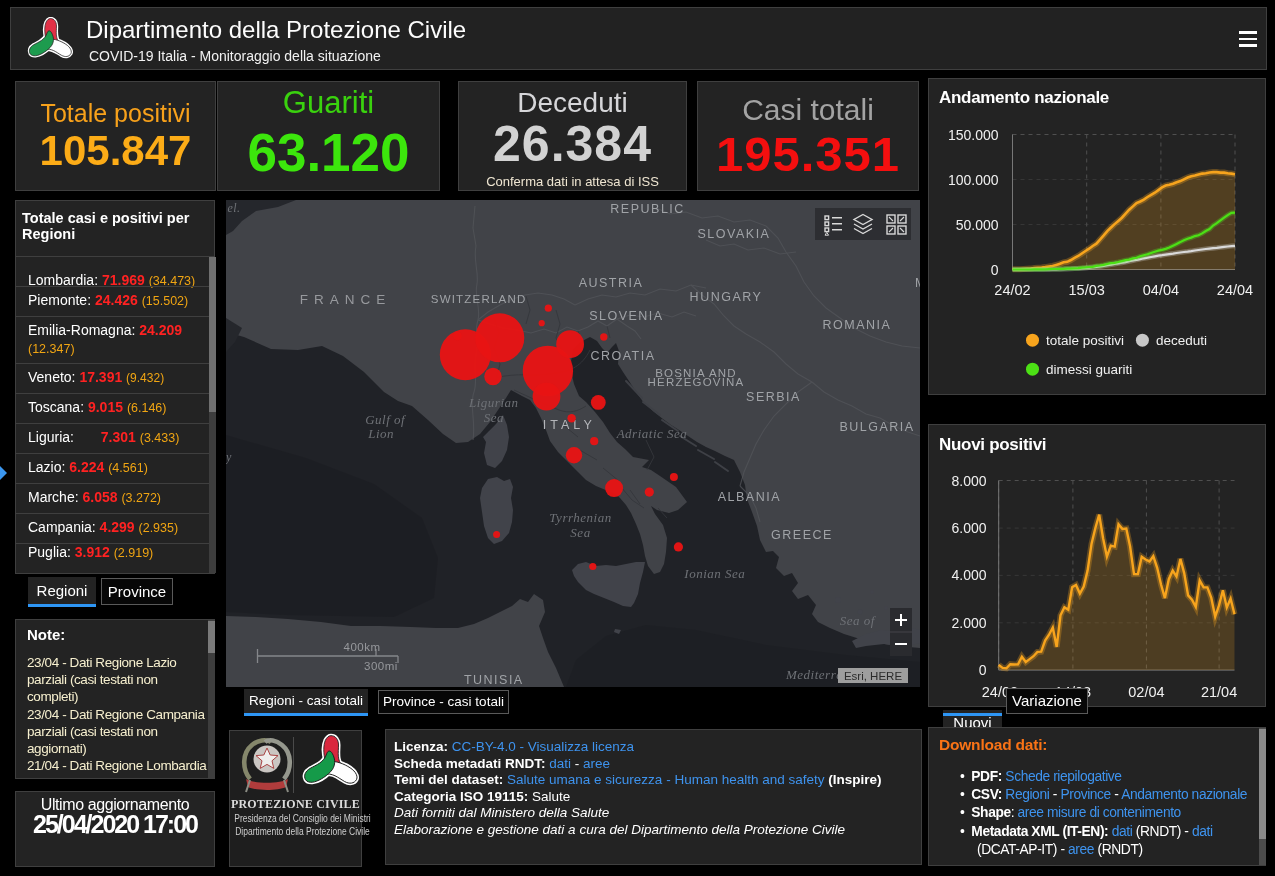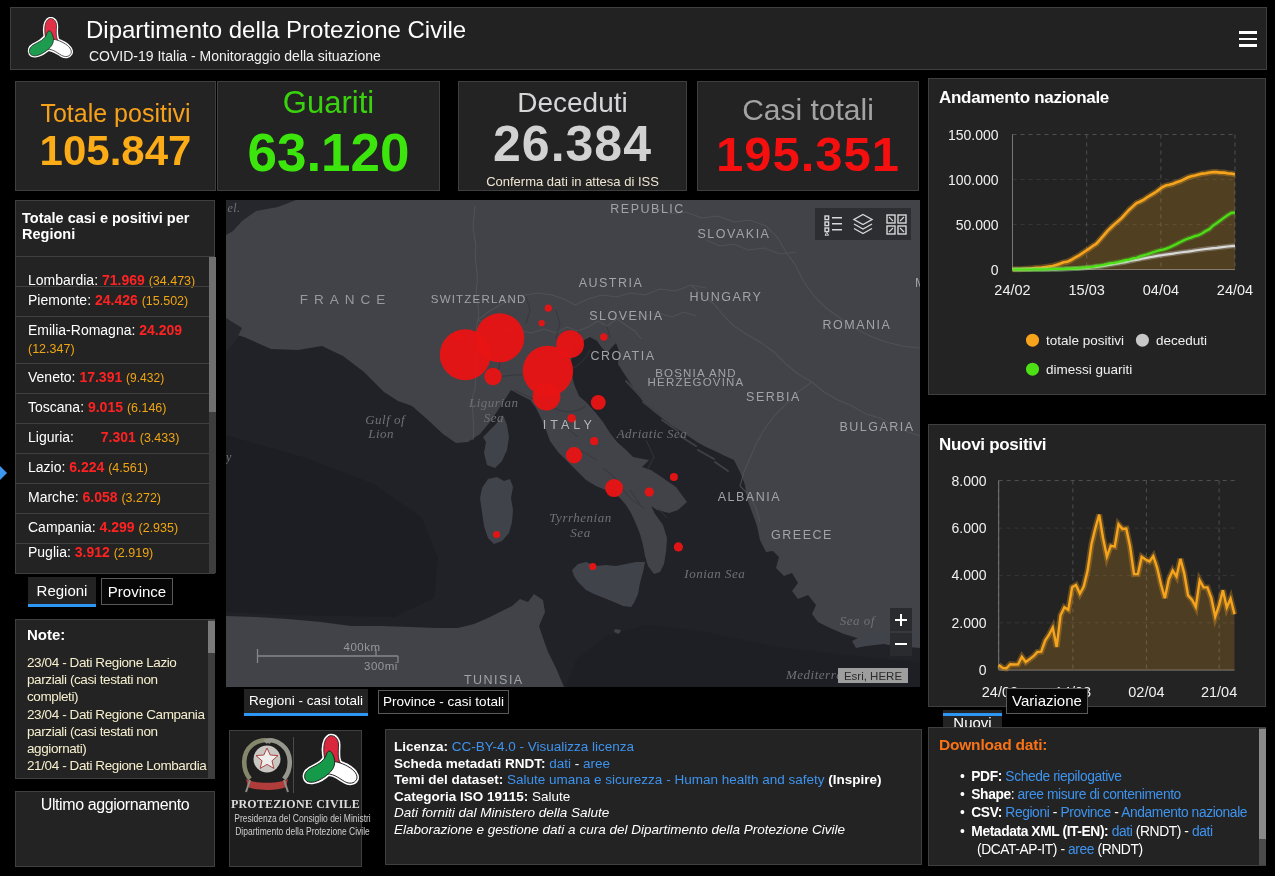--- a/index.html
+++ b/index.html
@@ -104,20 +104,21 @@
 <div class="bar" style="left:28px;top:604px;width:68px;"></div>
 <div class="tab tabI" style="left:101px;top:578px;width:72px;height:27px;line-height:25px;">Province</div>
 <div class="p" style="left:15px;top:619px;width:200px;height:160px;">
 <div class="abs" style="left:11px;top:6px;font-size:15px;font-weight:bold;color:#fff;">Note:</div>
 <div class="abs" style="left:11px;top:34px;width:184px;font-size:13.5px;line-height:17.2px;color:#f7f0cf;white-space:nowrap;letter-spacing:-0.4px;">23/04 - Dati Regione Lazio<br>parziali (casi testati non<br>completi)<br>23/04 - Dati Regione Campania<br>parziali (casi testati non<br>aggiornati)<br>21/04 - Dati Regione Lombardia</div>
 <div class="abs" style="left:192px;top:0px;width:7px;height:158px;background:#3d3d3d;"></div>
 <div class="abs" style="left:192px;top:1px;width:7px;height:32px;background:#7a7a7a;"></div>
 </div>
 <div class="p" style="left:15px;top:791px;width:200px;height:76px;">
 <div class="abs ctr" style="top:4px;font-size:16px;letter-spacing:-0.4px;color:#fff;">Ultimo aggiornamento</div>
+<div class="abs ctr" style="top:18px;font-size:25px;font-weight:bold;color:#fff;letter-spacing:-2px;">25/04/2020 17:00</div>
 </div>
 <div class="abs" style="left:0px;top:466px;width:0;height:0;border-top:7px solid transparent;border-bottom:7px solid transparent;border-left:7px solid #3b97f0;"></div>
 <div class="abs" style="left:226px;top:200px;width:694px;height:487px;">
 <svg width="694" height="487" viewBox="0 0 694 487" style="display:block;">
 <rect x="0" y="0" width="694" height="487" fill="#43454a"></rect>
 <rect x="0" y="0" width="694" height="487" fill="#3e4045" opacity="0.35"></rect>
 <path d="M 0,132 L 18,137 L 45,149 L 72,150 L 96,146 L 117,156 L 138,172 L 158,192 L 172,201 L 186,206 L 202,220 L 217,234 L 230,243 L 242,242 L 254,234 L 264,222 L 272,210 L 280,198 L 285,190 L 296,196 L 304,200 L 310,208 L 315,218 L 320,230 L 324,241 L 332,252 L 343,263 L 352,272 L 360,280 L 370,286 L 382,291 L 390,294 L 394,298 L 400,305 L 405,313 L 410,324 L 414,334 L 417,345 L 419,356 L 422,366 L 428,374 L 434,372 L 438,364 L 440,352 L 441,338 L 437,325 L 429,314 L 425,306 L 431,310 L 443,313 L 452,310 L 461,302 L 450,287 L 434,276 L 425,270 L 416,267 L 423,260 L 407,257 L 399,249 L 391,242 L 384,233 L 377,222 L 369,212 L 360,202 L 353,196 L 348,184 L 344,167 L 346,156 L 347,149 L 353,143 L 360,139 L 364,137 L 371,141 L 376,148 L 381,153 L 386,147 L 390,143 L 393,151 L 392,164 L 397,172 L 403,181 L 410,192 L 418,203 L 428,212 L 437,219 L 445,225 L 453,230 L 462,236 L 471,242 L 480,247 L 489,251 L 499,256 L 508,260 L 514,272 L 519,285 L 521,299 L 526,312 L 531,326 L 534,340 L 540,352 L 547,351 L 553,357 L 550,368 L 558,376 L 566,373 L 572,383 L 566,391 L 572,399 L 582,395 L 590,405 L 586,414 L 592,422 L 604,428 L 618,434 L 634,439 L 652,443 L 672,446 L 694,448 L 694,487 L 338,487 L 330,468 L 322,452 L 317,438 L 313,426 L 319,412 L 317,400 L 308,394 L 302,402 L 294,399 L 286,406 L 274,412 L 262,418 L 248,424 L 232,428 L 210,428 L 185,427 L 155,426 L 125,426 L 95,422 L 62,419 L 30,417 L 0,416 Z" fill="#202227"></path>
 <path d="M 0,0 L 70,0 L 52,7 L 30,11 L 16,21 L 7,31 L 0,35 Z" fill="#25272c"></path>
 <path d="M 0,118 L 16,128 L 9,142 L 0,152 Z" fill="#25272c"></path>
 <path d="M 0,235 L 80,258 L 148,284 L 196,318 L 212,358 L 208,398 L 168,417 L 60,415 L 0,412 Z" fill="#1b1d21" opacity="0.6"></path>
@@ -367,18 +368,18 @@
 <b>Temi del dataset:</b> <span class="blue">Salute umana e sicurezza - Human health and safety</span> <b>(Inspire)</b><br>
 <b>Categoria ISO 19115:</b> Salute<br>
 <i>Dati forniti dal Ministero della Salute</i><br>
 <i>Elaborazione e gestione dati a cura del Dipartimento della Protezione Civile</i>
 </div>
   </div>
 <div class="p" style="left:928px;top:727px;width:338px;height:139px;">
 <div class="abs" style="left:10px;top:8px;font-size:15.5px;font-weight:bold;color:#f97316;letter-spacing:-0.2px;">Download dati:</div>
 <div class="abs" style="left:31px;top:40px;width:292px;font-size:13.8px;line-height:18.2px;color:#fff;letter-spacing:-0.4px;">
 <div style="text-indent:-17px;padding-left:17px;">•&nbsp; <b>PDF:</b> <span class="blue">Schede riepilogative</span></div>
+<div style="text-indent:-17px;padding-left:17px;">•&nbsp; <b>CSV:</b> <span class="blue">Regioni</span> - <span class="blue">Province</span> - <span class="blue">Andamento nazionale</span></div>
 <div style="text-indent:-17px;padding-left:17px;">•&nbsp; <b>Shape</b>: <span class="blue">aree misure di contenimento</span></div>
-<div style="text-indent:-17px;padding-left:17px;">•&nbsp; <b>CSV:</b> <span class="blue">Regioni</span> - <span class="blue">Province</span> - <span class="blue">Andamento nazionale</span></div>
 <div style="text-indent:-17px;padding-left:17px;">•&nbsp; <b>Metadata XML (IT-EN):</b> <span class="blue">dati</span> (RNDT) - <span class="blue">dati</span> (DCAT-AP-IT) - <span class="blue">aree</span> (RNDT)</div>
 </div>
 <div class="abs" style="left:330px;top:0px;width:7px;height:137px;background:#4b4b4b;"></div>
 <div class="abs" style="left:330px;top:1px;width:7px;height:110px;background:#8a8a8a;"></div>
 </div>
 </body></html>

